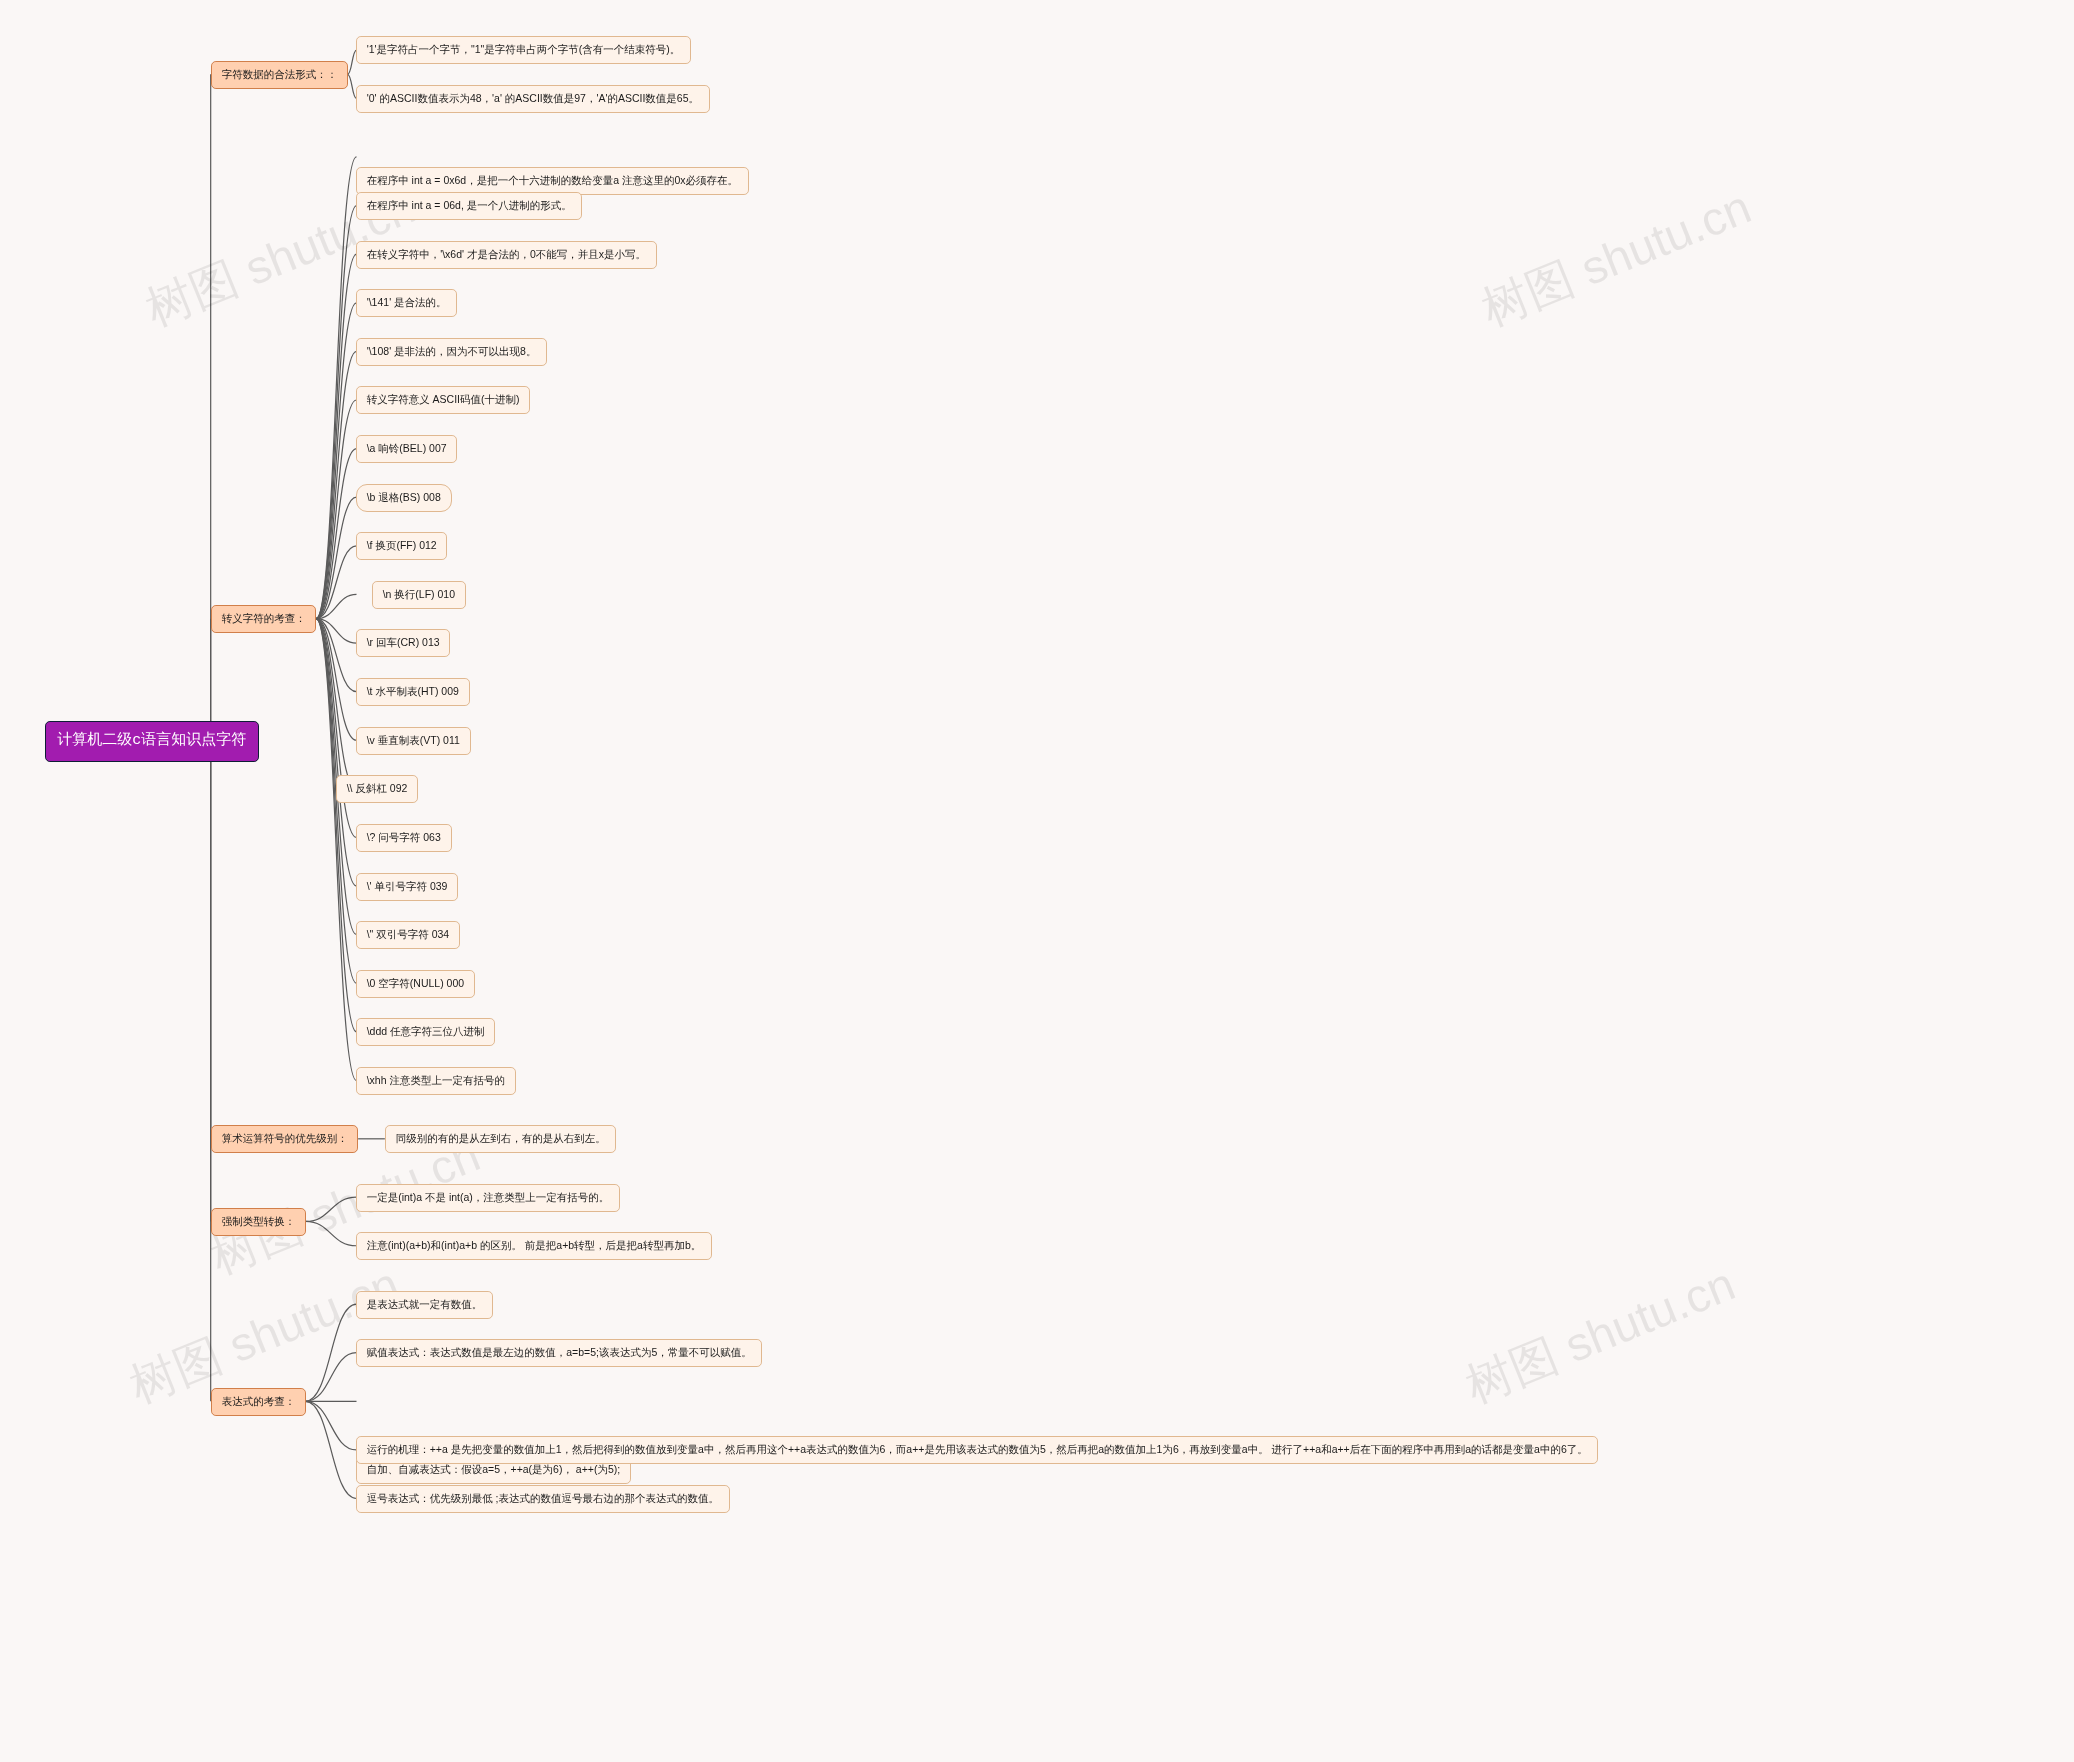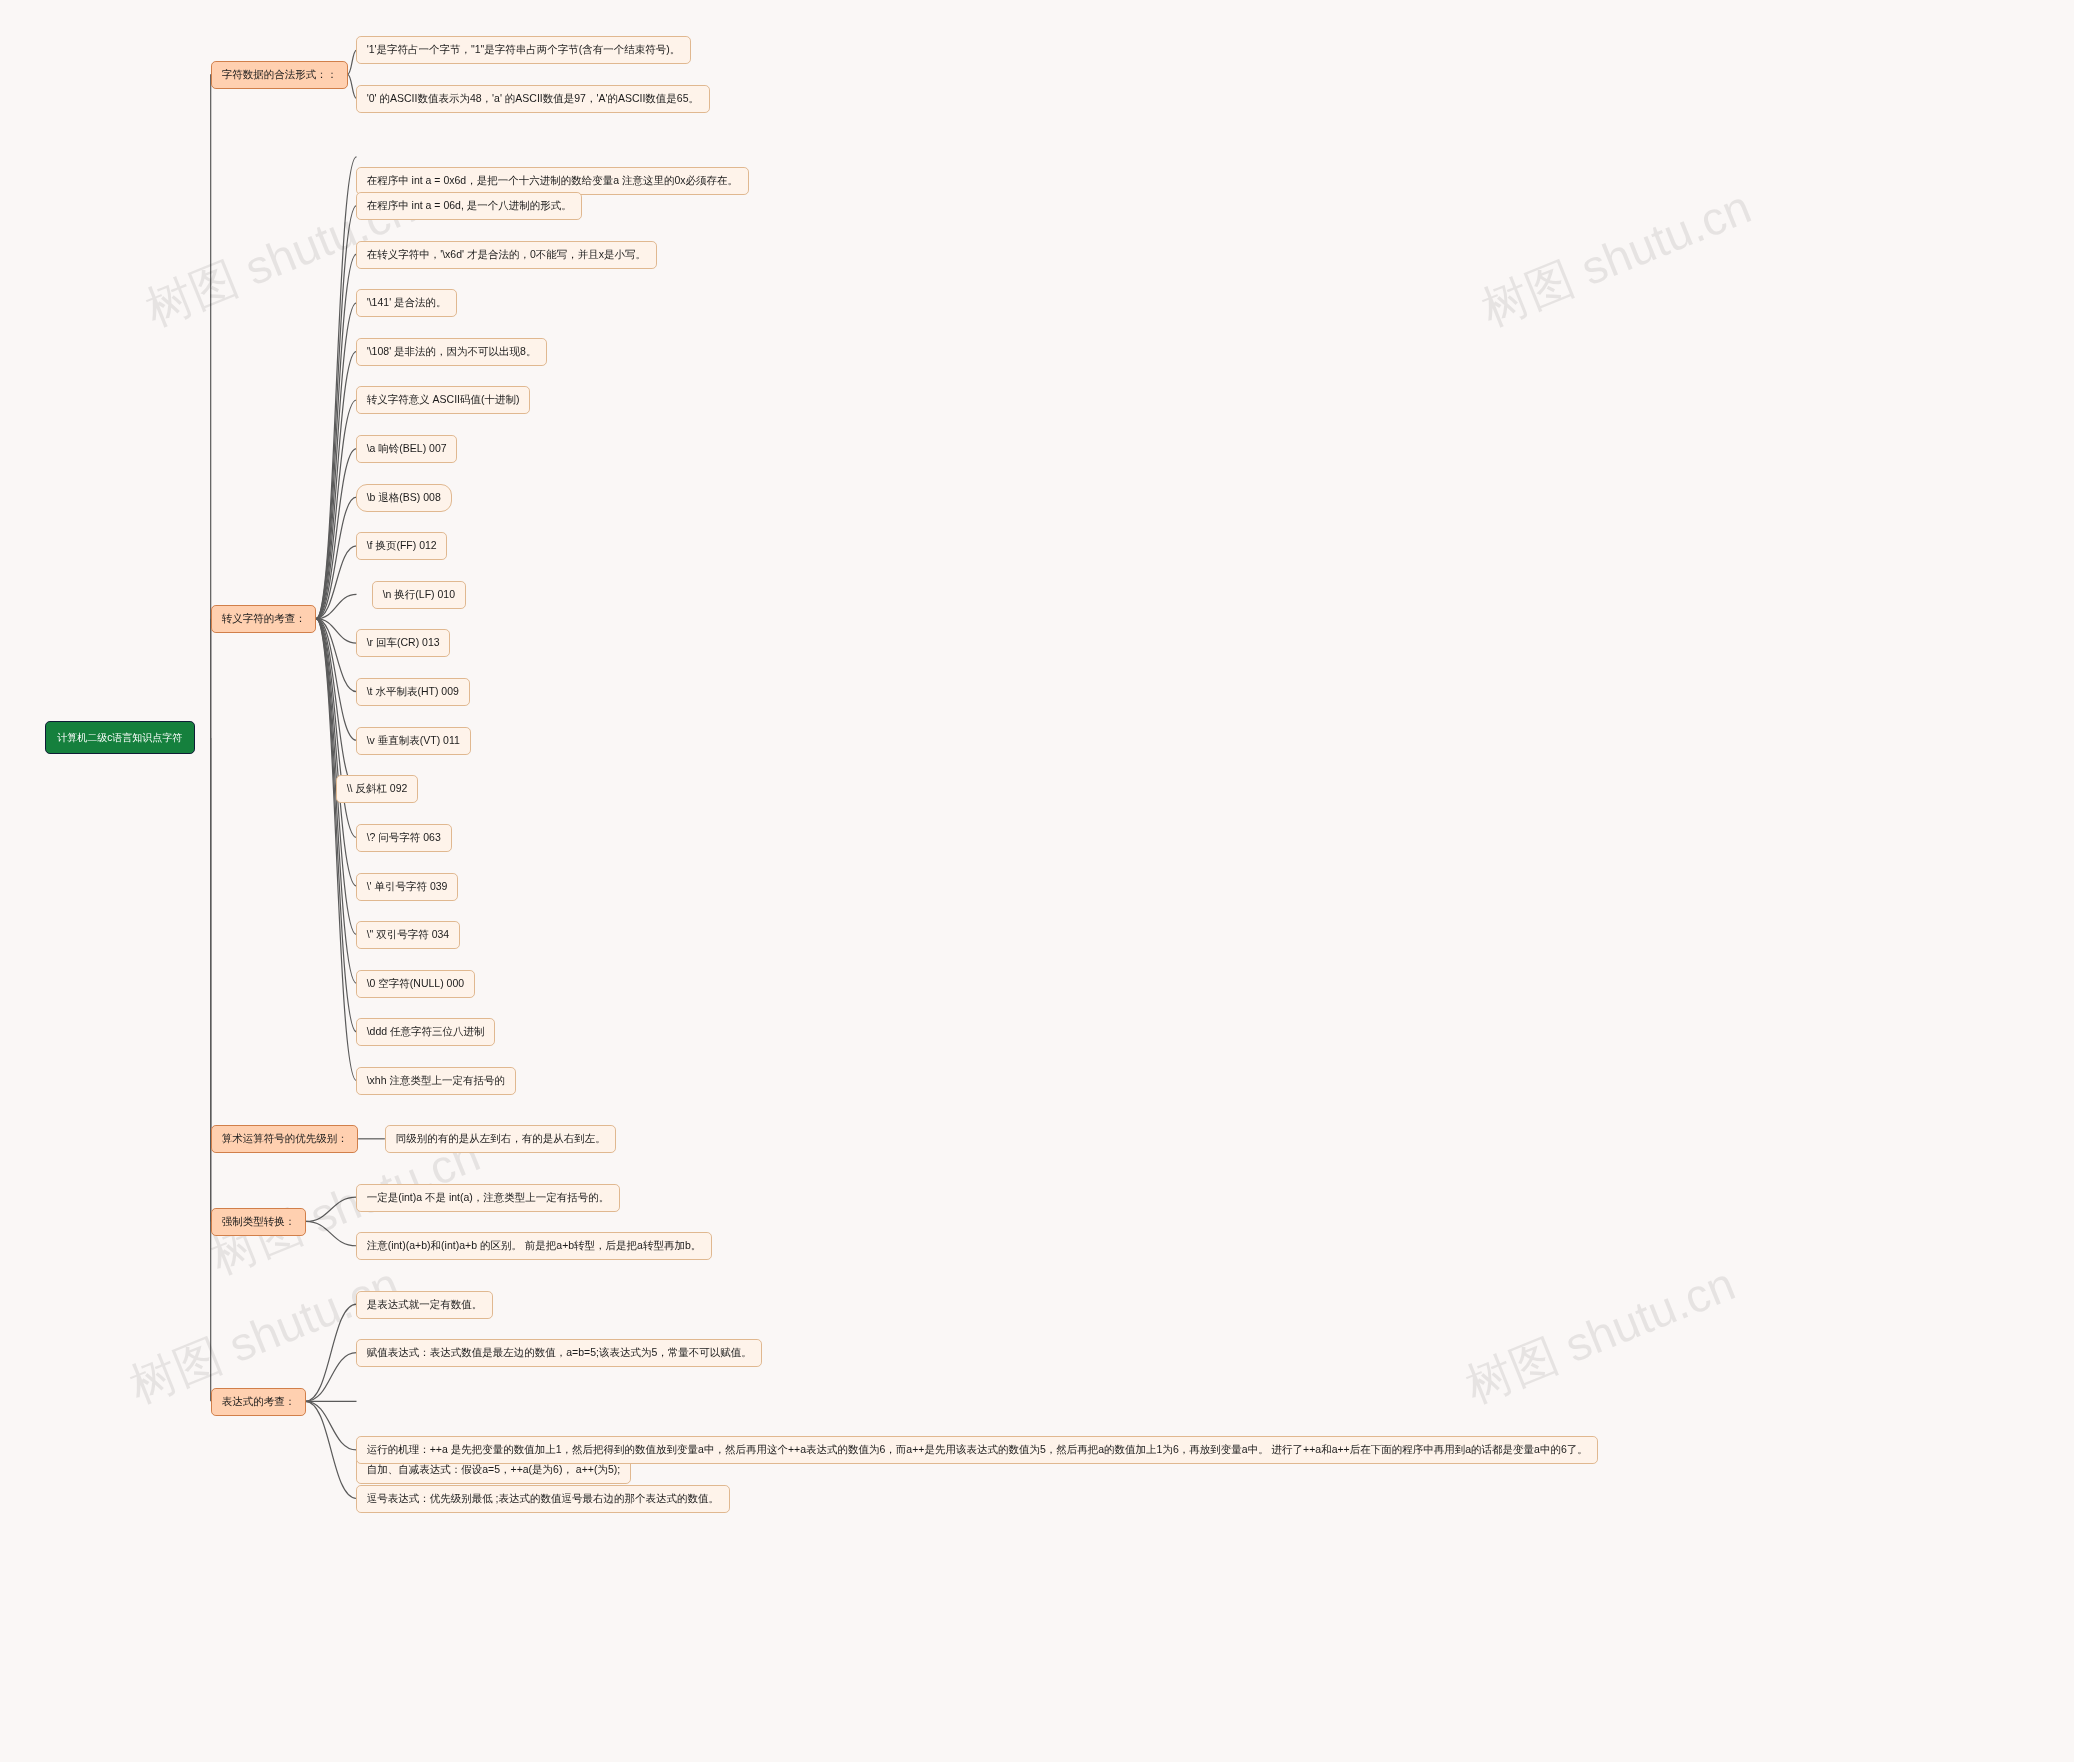--- a/index.html
+++ b/index.html
@@ -27,26 +27,27 @@
   .node {
     position: absolute;
     box-sizing: border-box;
     border-radius: 4.9px;
     font-size: 10.5px;
     line-height: 1.5;
     white-space: nowrap;
     padding: 4.9px 9.7px;
   }
   .node-root {
-    background: #15803d;
+    background: #a21caf;
     color: #ffffff;
     border: 0.8px solid #0f1d36;
-    font-size: 10px;
+    font-size: 15px;
     font-weight: 500;
     padding: 8px 11.3px;
+    font-family: Liberation Mono, monospace;
   }
   .node-peach {
     background: #ffd0b0;
     color: #1a1a1a;
     border: 0.8px solid #d17f4a;
   }
   .node-cream {
     background: #fef3ea;
     color: #1a1a1a;
     border: 0.8px solid #e0b890;

